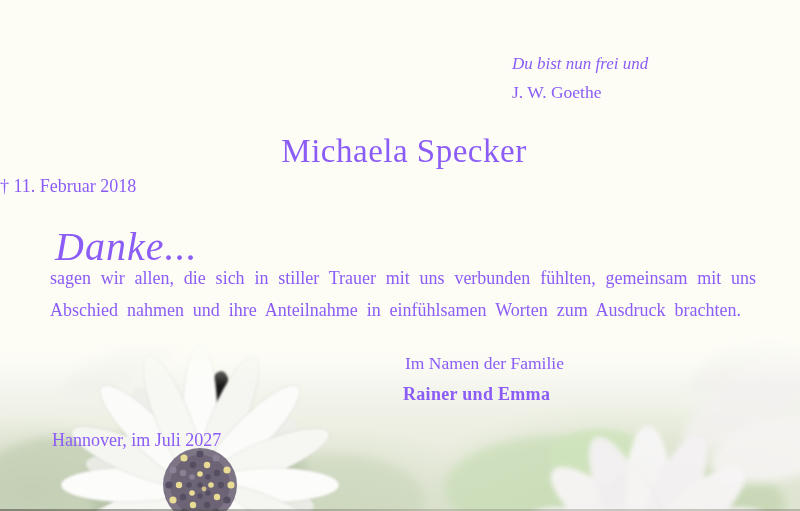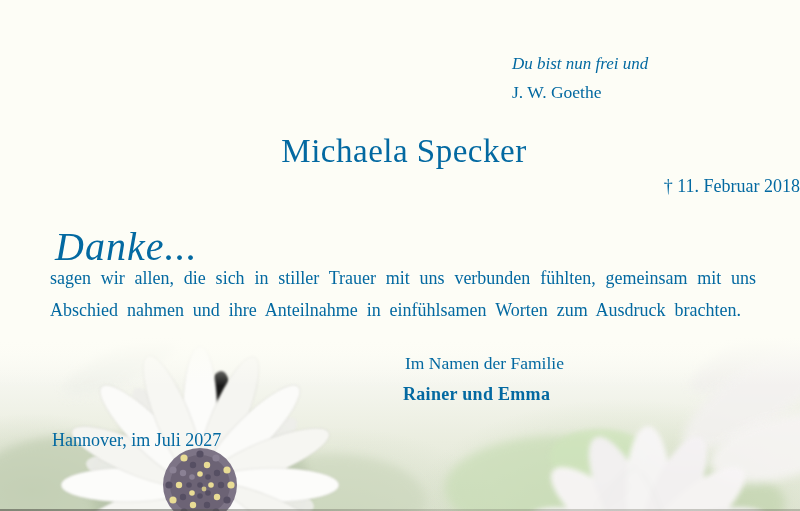--- a/index.html
+++ b/index.html
@@ -5,21 +5,21 @@
 <style>
   html, body { margin: 0; padding: 0; background: #ffffff; }
 
   .card {
     position: relative;
     width: 800px;
     height: 511px;
     background: #fdfdf6;
     overflow: hidden;
     font-family: "Liberation Serif", "DejaVu Serif", serif;
-    color: #0369a1;
+    color: #8b5cf6;
   }
 
   
   .quote {
     position: absolute;
     left: 512px;
     top: 52px;
     width: 238px;
     font-style: italic;
     font-size: 17px;
@@ -42,21 +42,21 @@
     font-size: 33px;
     font-weight: normal;
     letter-spacing: 0.5px;
     z-index: 3;
   }
 
   .death-date {
     position: absolute;
     left: 0; top: 176px;
     width: 100%;
-    text-align: right;
+    text-align: left;
     font-size: 18px;
     z-index: 3;
   }
 
   .danke {
     position: absolute;
     left: 55px; top: 223px;
     font-size: 40px;
     font-style: italic;
     letter-spacing: 1px;

